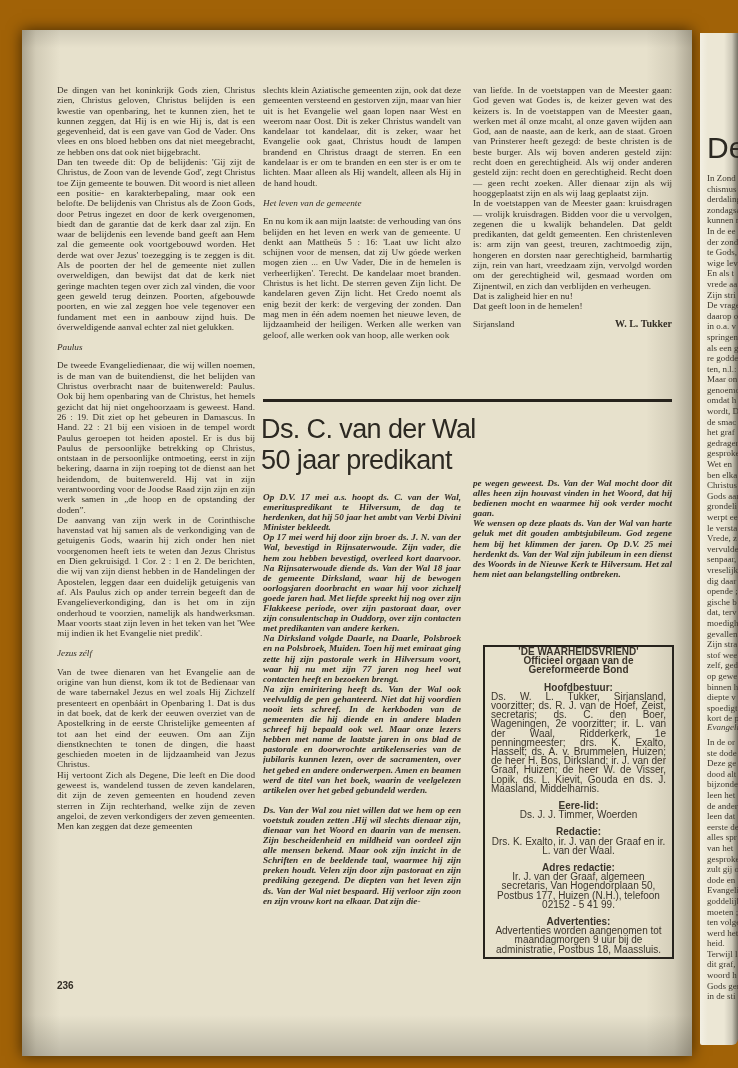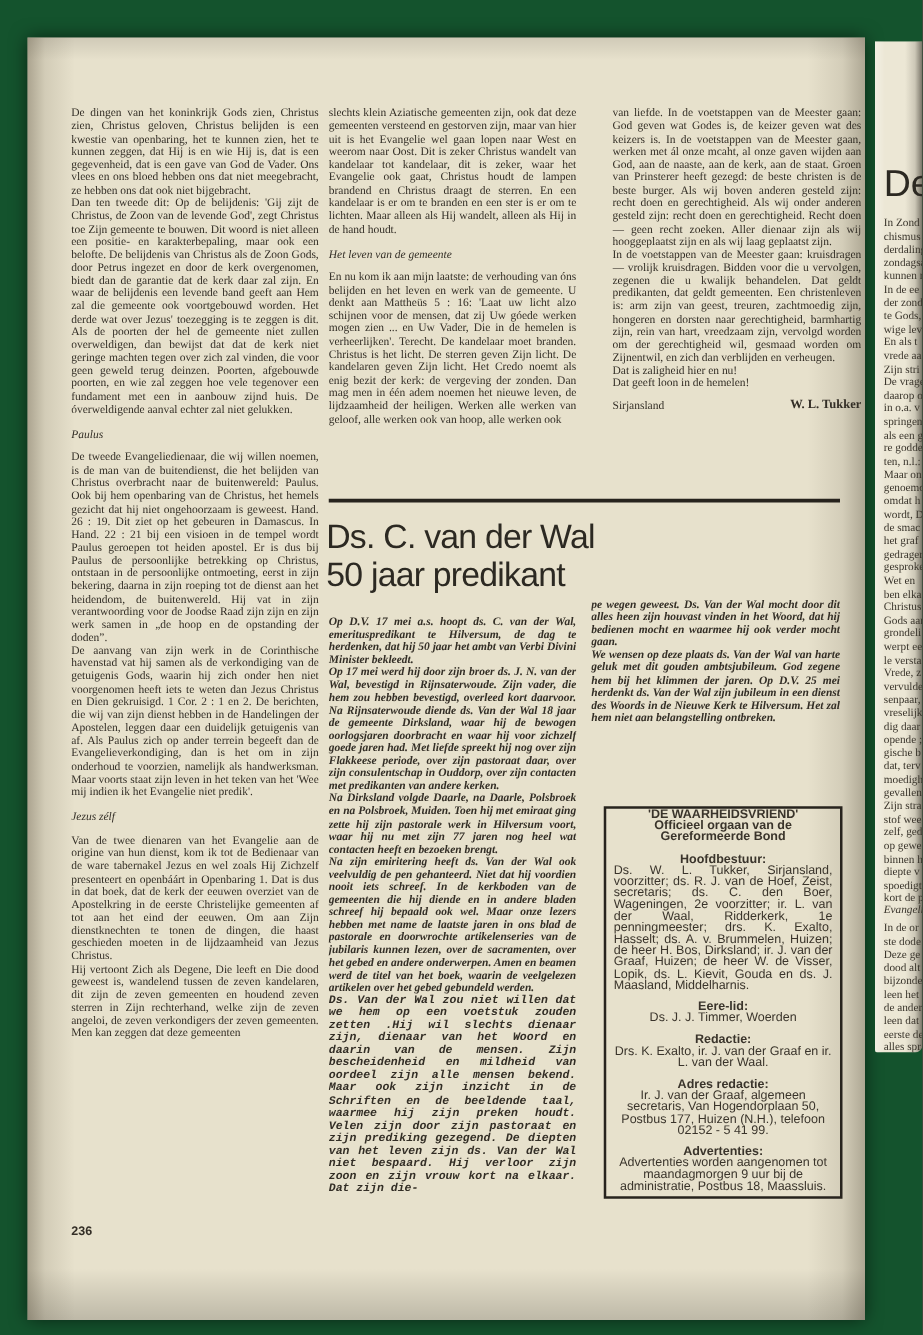--- a/index.html
+++ b/index.html
@@ -1,39 +1,39 @@
 <!DOCTYPE html>
 <html><head>
 <meta charset="utf-8">
 <style>
   html,body{margin:0;padding:0;background:#161511;}
-  .stage{position:relative;width:738px;height:1068px;background:#14532d;overflow:hidden;
+  .stage{position:relative;width:738px;height:1068px;background:#a16207;overflow:hidden;
          font-family:"Liberation Serif",serif;color:#332e26;}
   .page-main{position:absolute;left:22px;top:30px;width:670px;height:1026px;
     background:
       linear-gradient(90deg,rgba(60,50,30,.35) 0,rgba(60,50,30,.12) 14px,rgba(0,0,0,0) 38px),
       linear-gradient(270deg,rgba(40,32,16,.30) 0,rgba(40,32,16,.10) 18px,rgba(0,0,0,0) 46px),
       linear-gradient(180deg,rgba(0,0,0,.10) 0,rgba(0,0,0,0) 18px,rgba(0,0,0,0) 96%,rgba(0,0,0,.18) 100%),
       #e7e1cc;
     box-shadow:0 0 14px rgba(0,0,0,.6);}
-  .page-next{position:absolute;left:700px;top:33px;width:38px;height:809px;overflow:hidden;
+  .page-next{position:absolute;left:700px;top:33px;width:38px;height:1012px;overflow:hidden;
     background:
       linear-gradient(90deg,rgba(255,255,255,.35) 0,rgba(0,0,0,0) 8px),
       linear-gradient(270deg,rgba(20,16,8,.55) 0,rgba(20,16,8,.15) 6px,rgba(0,0,0,0) 14px),
       #ece7d5;
     border-radius:0 0 6px 2px;}
   .col{position:absolute;width:198px;text-align:justify;font-size:9.2px;line-height:10.3px;overflow:hidden;}
   .col p{margin:0;}
   .crosshead{font-style:italic;margin:10px 0 8px;text-align:left;}
   .rule{position:absolute;height:3px;background:#27231d;}
   .headline{position:absolute;font-family:"Liberation Sans",sans-serif;font-weight:400;
     font-size:27px;line-height:31px;letter-spacing:-.6px;white-space:nowrap;color:#2c2922;text-align:left;}
   .article{font-style:italic;font-weight:bold;font-size:9.2px;line-height:10.1px;text-align:justify;}
   .article p{margin:0;}
-  .article p.gap{font-family:Liberation Mono, monospace;}
+  .article p.gap{margin-top:10px;}
   .exclaim{text-align:left;}
   .sigrow{display:flex;justify-content:space-between;align-items:flex-end;margin-top:7px;text-align:left;}
   .sig-author{font-weight:bold;font-size:10px;}
   .colophon{position:absolute;left:461px;top:615px;width:175px;height:310px;overflow:hidden;
     border:2px solid #27231d;padding:0 6px;font-family:"Liberation Sans",sans-serif;
     font-size:10px;line-height:9.2px;font-weight:bold;color:#3a342b;text-align:center;}
   .colophon .lbl{margin-top:8px;text-align:center;}
   .colophon .body{font-weight:normal;}
   .colophon .just{text-align:justify;}
   .pagenum{position:absolute;left:35px;top:950px;font-family:"Liberation Sans",sans-serif;
@@ -61,21 +61,21 @@
       <p>Van de twee dienaren van het Evangelie aan de origine van hun dienst, kom ik tot de Bedienaar van de ware tabernakel Jezus en wel zoals Hij Zichzelf presenteert en openbáárt in Openbaring 1. Dat is dus in dat boek, dat de kerk der eeuwen overziet van de Apostelkring in de eerste Christelijke gemeenten af tot aan het eind der eeuwen. Om aan Zijn dienstknechten te tonen de dingen, die haast geschieden moeten in de lijdzaamheid van Jezus Christus.</p>
       <p>Hij vertoont Zich als Degene, Die leeft en Die dood geweest is, wandelend tussen de zeven kandelaren, dit zijn de zeven gemeenten en houdend zeven sterren in Zijn rechterhand, welke zijn de zeven angeloi, de zeven verkondigers der zeven gemeenten. Men kan zeggen dat deze gemeenten</p>
     </div>
 
     <div class="col" style="left:241px;top:55px;height:312px;">
       <p>slechts klein Aziatische gemeenten zijn, ook dat deze gemeenten versteend en gestorven zijn, maar van hier uit is het Evangelie wel gaan lopen naar West en weerom naar Oost. Dit is zeker Christus wandelt van kandelaar tot kandelaar, dit is zeker, waar het Evangelie ook gaat, Christus houdt de lampen brandend en Christus draagt de sterren. En een kandelaar is er om te branden en een ster is er om te lichten. Maar alleen als Hij wandelt, alleen als Hij in de hand houdt.</p>
       <div class="crosshead">Het leven van de gemeente</div>
       <p>En nu kom ik aan mijn laatste: de verhouding van óns belijden en het leven en werk van de gemeente. U denkt aan Mattheüs 5 : 16: 'Laat uw licht alzo schijnen voor de mensen, dat zij Uw góede werken mogen zien ... en Uw Vader, Die in de hemelen is verheerlijken'. Terecht. De kandelaar moet branden. Christus is het licht. De sterren geven Zijn licht. De kandelaren geven Zijn licht. Het Credo noemt als enig bezit der kerk: de vergeving der zonden. Dan mag men in één adem noemen het nieuwe leven, de lijdzaamheid der heiligen. Werken alle werken van geloof, alle werken ook van hoop, alle werken ook</p>
     </div>
 
-    <div class="col" style="left:468px;top:55px;width:199px;height:320px;">
+    <div class="col" style="left:451px;top:55px;width:199px;height:320px;">
       <p>van liefde. In de voetstappen van de Meester gaan: God geven wat Godes is, de keizer geven wat des keizers is. In de voetstappen van de Meester gaan, werken met ál onze mcaht, al onze gaven wijden aan God, aan de naaste, aan de kerk, aan de staat. Groen van Prinsterer heeft gezegd: de beste christen is de beste burger. Als wij boven anderen gesteld zijn: recht doen en gerechtigheid. Als wij onder anderen gesteld zijn: recht doen en gerechtigheid. Recht doen — geen recht zoeken. Aller dienaar zijn als wij hooggeplaatst zijn en als wij laag geplaatst zijn.</p>
       <p>In de voetstappen van de Meester gaan: kruisdragen — vrolijk kruisdragen. Bidden voor die u vervolgen, zegenen die u kwalijk behandelen. Dat geldt predikanten, dat geldt gemeenten. Een christenleven is: arm zijn van geest, treuren, zachtmoedig zijn, hongeren en dorsten naar gerechtigheid, barmhartig zijn, rein van hart, vreedzaam zijn, vervolgd worden om der gerechtigheid wil, gesmaad worden om Zijnentwil, en zich dan verblijden en verheugen.</p>
       <p class="exclaim">Dat is zaligheid hier en nu!</p>
       <p class="exclaim">Dat geeft loon in de hemelen!</p>
       <div class="sigrow">
         <span>Sirjansland</span>
         <span class="sig-author">W. L. Tukker</span>
       </div>
     </div>
 

